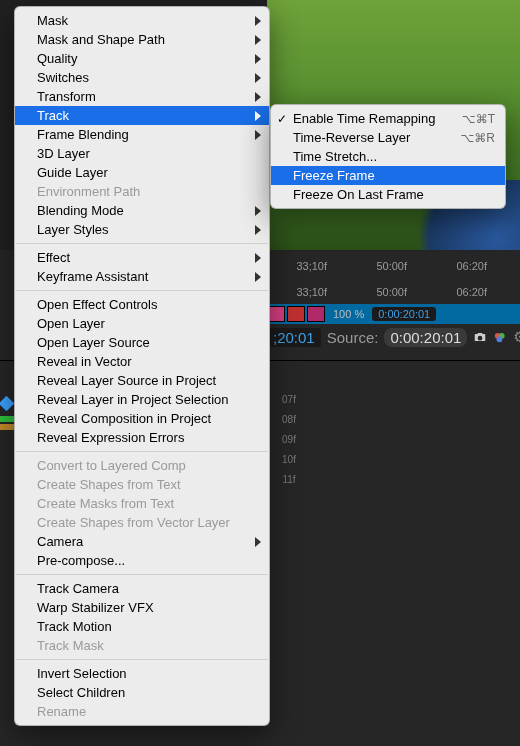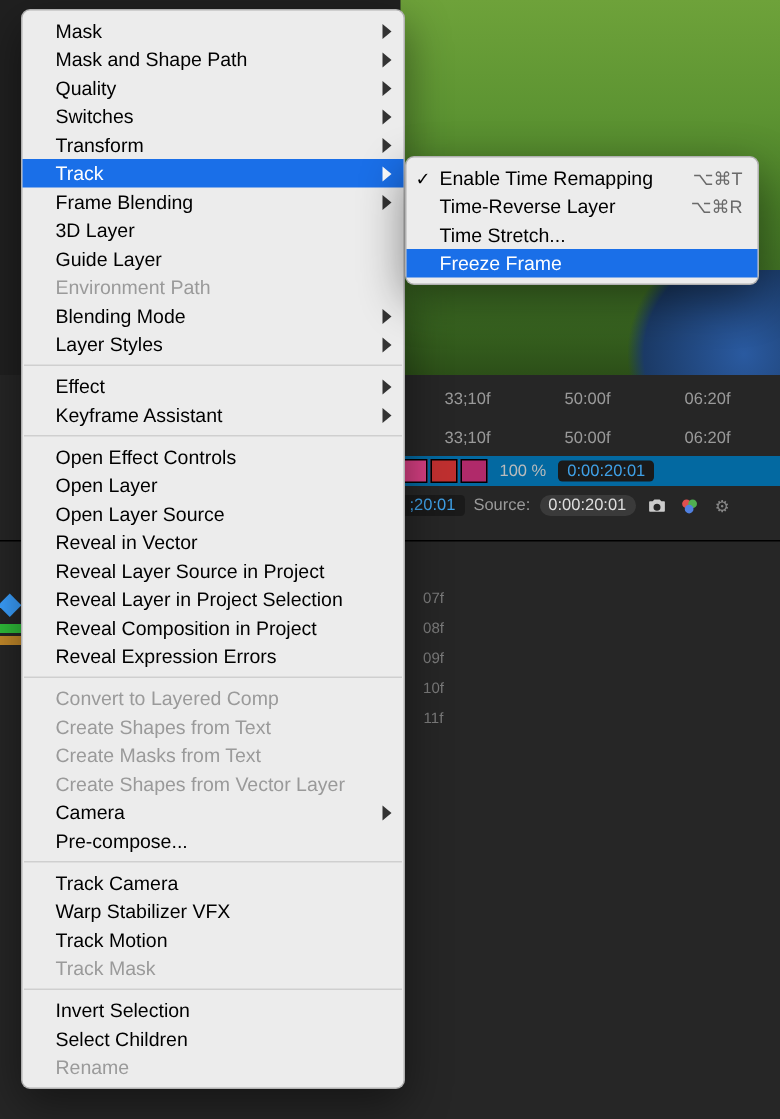--- a/index.html
+++ b/index.html
@@ -83,21 +83,21 @@
   .tool-strip .tc-box {
     margin-left:8px;
     background:#1a1a1a;
     color:#3fa0e6;
     padding:1px 6px;
     border-radius:3px;
   }
   .secondary-strip {
     position:absolute; left:267px; top:326px; width:253px; height:22px;
     background:#262626;
-    display:flex; align-items:center; font-size:11px; color:#bbb; gap:6px;
+    display:flex; align-items:center; font-size:15px; color:#bbb; gap:6px;
   }
   .secondary-strip .tc-box {
     background:#1a1a1a; color:#3fa0e6; padding:1px 6px; border-radius:3px;
   }
   .secondary-strip .label { color:#9a9a9a; }
   .secondary-strip .src-box {
     background:#3a3a3a; color:#ddd; padding:1px 6px; border-radius:8px;
   }
   .secondary-strip .icon-slot {
     width:16px; height:16px; display:flex; align-items:center; justify-content:center;
@@ -364,15 +364,18 @@
       <div class="item">
         <span>Time-Reverse Layer</span>
         <span class="shortcut">⌥⌘R</span>
       </div>
       <div class="item">
         <span>Time Stretch...</span>
       </div>
       <div class="item highlight">
         <span>Freeze Frame</span>
       </div>
+      <div class="item">
+        <span>Freeze On Last Frame</span>
+      </div>
     </div>
 
 </div>
 
 </body></html>

